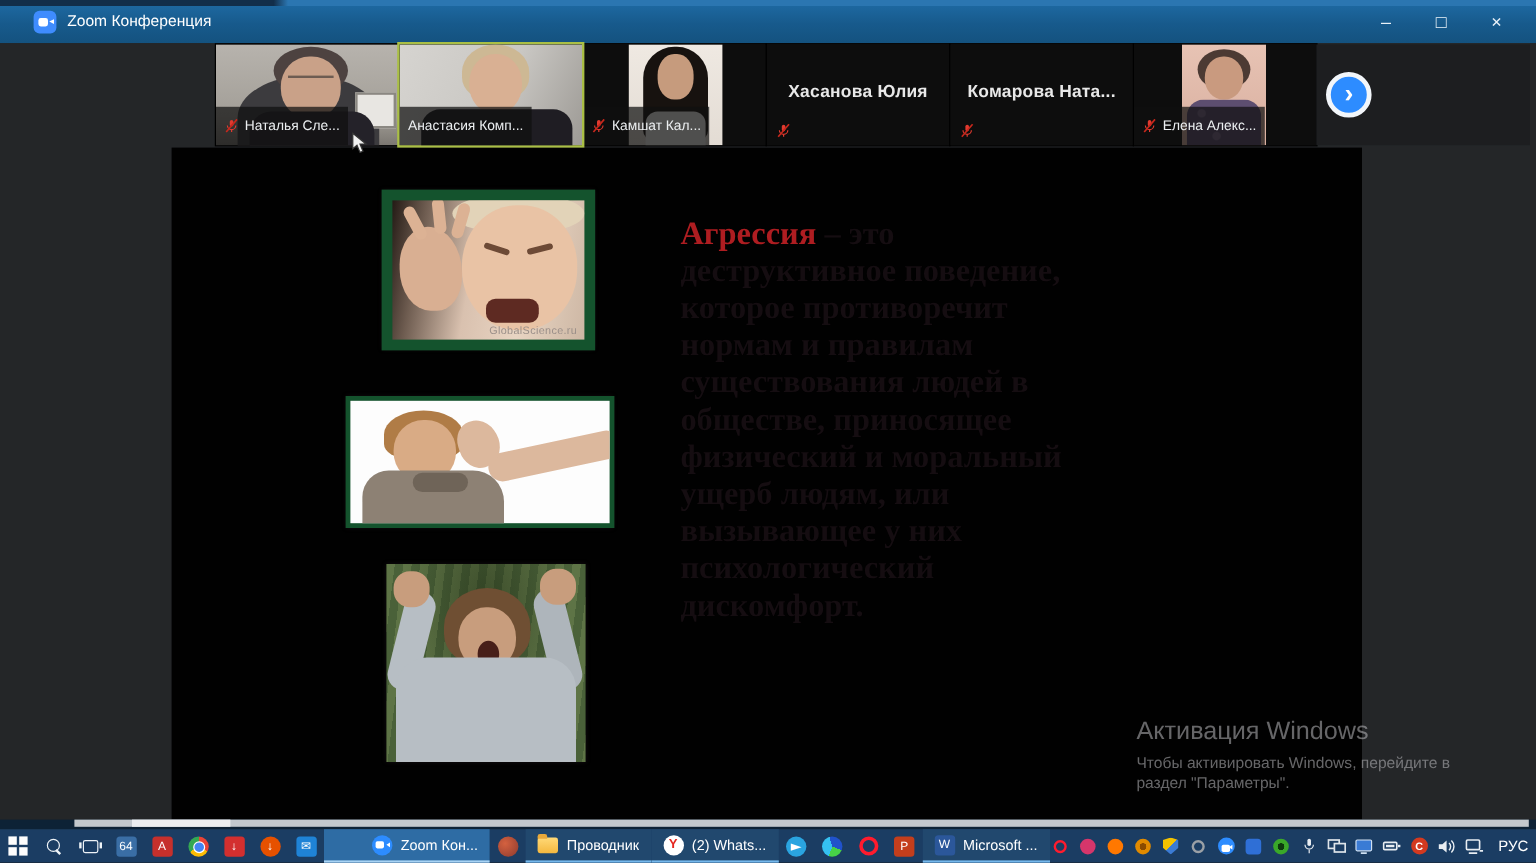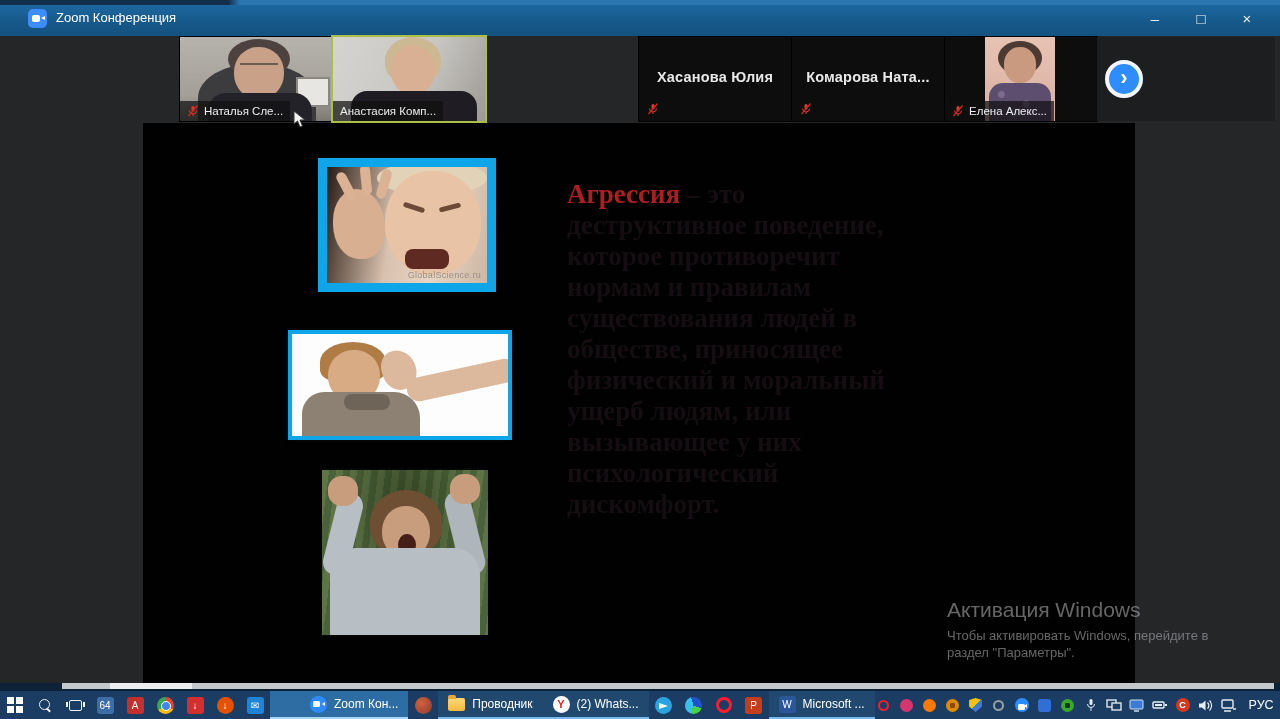--- a/index.html
+++ b/index.html
@@ -23,21 +23,21 @@
   .win-btn { width:46px; height:36px; color:#e9f1f8; font-size:15px; display:flex;
     align-items:center; justify-content:center; cursor:default; }
 
   
   .main { position:absolute; left:0; top:36px; width:1280px; height:647px; background:#242628; }
 
   
   .tile { position:absolute; top:1px; width:152px; height:84px; background:#0d0d0d;
     outline:1px solid #000; overflow:hidden; }
   .tile.active { outline:2px solid #aabf45; z-index:3; }
-  .name-tag { position:absolute; left:0; bottom:0; height:20px; display:flex; align-items:center;
+  .name-tag { position:absolute; left:0; bottom:0; height:32px; display:flex; align-items:center;
     gap:5px; padding:0 7px; background:rgba(15,15,15,.72); color:#eceff1; font-size:11.5px;
     white-space:nowrap; z-index:2; }
   .center-name { position:absolute; left:0; right:0; top:32px; text-align:center; color:#e8e8e8;
     font-size:14.5px; font-weight:bold; letter-spacing:.2px; }
   .corner-mic { position:absolute; left:8px; bottom:6px; z-index:2; }
   .mic-svg { width:12px; height:12px; display:block; }
 
   
   .v1 { position:absolute; inset:0; background:linear-gradient(180deg,#b7b3ad 0%,#a39f98 70%,#7c7872 100%); }
   .v1 .chair { position:absolute; left:18px; top:26px; width:118px; height:70px; border-radius:50% 50% 0 0; background:#3c3b3e; }
@@ -72,21 +72,21 @@
 
   
   .share-black { position:absolute; left:143px; top:87px; width:992px; height:560px; background:#010101; }
   .slide { position:absolute; left:122px; top:0; width:745px; height:560px;
     background:linear-gradient(180deg,#f2e7eb 0%,#ead e0e0 0%,#ecdfe5 45%,#d4c4ca 100%); overflow:hidden; }
 
   .slide-text { position:absolute; left:302px; top:56px; width:410px;
     font-family:"Liberation Serif", serif; font-weight:bold; font-size:27px; line-height:31px; color:#150d11; }
   .slide-text .red { color:#ae1d21; }
 
-  .ph { position:absolute; background:#0ea5e9; box-shadow:0 0 4px rgba(70,50,60,.25); }
+  .ph { position:absolute; background:#14532d; box-shadow:0 0 4px rgba(70,50,60,.25); }
   .ph-inner { position:absolute; overflow:hidden; }
   
   .p1 { left:53px; top:35px; width:178px; height:134px; }
   .p1 .ph-inner { left:9px; top:9px; right:9px; bottom:9px;
     background:linear-gradient(100deg,#241a15 0%,#6e5c50 16%,#d9c1af 42%,#e8d4c2 68%,#cdb7a4 100%); }
   .p1 .face { position:absolute; right:6px; top:4px; width:96px; height:104px; border-radius:48%; background:#e9c3a5; }
   .p1 .hairl { position:absolute; right:0px; top:-6px; width:110px; height:34px; border-radius:50%; background:#e2d3b8; }
   .p1 .brow1,.p1 .brow2 { position:absolute; width:22px; height:5px; background:#6d4a36; border-radius:3px; }
   .p1 .brow1 { right:62px; top:38px; transform:rotate(18deg); }
   .p1 .brow2 { right:26px; top:38px; transform:rotate(-14deg); }
@@ -225,20 +225,38 @@
       <div class="v2">
         <div class="hair"></div>
           <div class="face"></div>
           <div class="body"></div>
       </div>
       <div class="name-tag">
         <span>Анастасия Комп...</span>
       </div>
     </div>
 
+    <div class="tile" style="left:486px">
+      <div class="v3">
+        <div class="hair"></div>
+          <div class="face"></div>
+          <div class="shirt"></div>
+      </div>
+      <div class="name-tag">
+        <span>
+            <svg class="mic-svg" viewBox="0 0 12 12">
+              <rect x="4.5" y="1" width="3" height="5.5" rx="1.5" fill="#e03a2f"></rect>
+              <path d="M2.5 5.5a3.5 3.5 0 0 0 7 0" stroke="#e03a2f" fill="none"></path>
+              <line x1="6" y1="9" x2="6" y2="11" stroke="#e03a2f"></line>
+              <line x1="1.5" y1="11" x2="10.5" y2="0.5" stroke="#c8271c" stroke-width="1.4"></line>
+            </svg>
+          </span>
+        <span>Камшат Кал...</span>
+      </div>
+    </div>
 
     <div class="tile" style="left:639px">
       <div class="center-name">Хасанова Юлия</div>
       <div class="corner-mic">
           <svg class="mic-svg" viewBox="0 0 12 12">
             <rect x="4.5" y="1" width="3" height="5.5" rx="1.5" fill="#e03a2f"></rect>
             <path d="M2.5 5.5a3.5 3.5 0 0 0 7 0" stroke="#e03a2f" fill="none"></path>
             <line x1="6" y1="9" x2="6" y2="11" stroke="#e03a2f"></line>
             <line x1="1.5" y1="11" x2="10.5" y2="0.5" stroke="#c8271c" stroke-width="1.4"></line>
           </svg>

